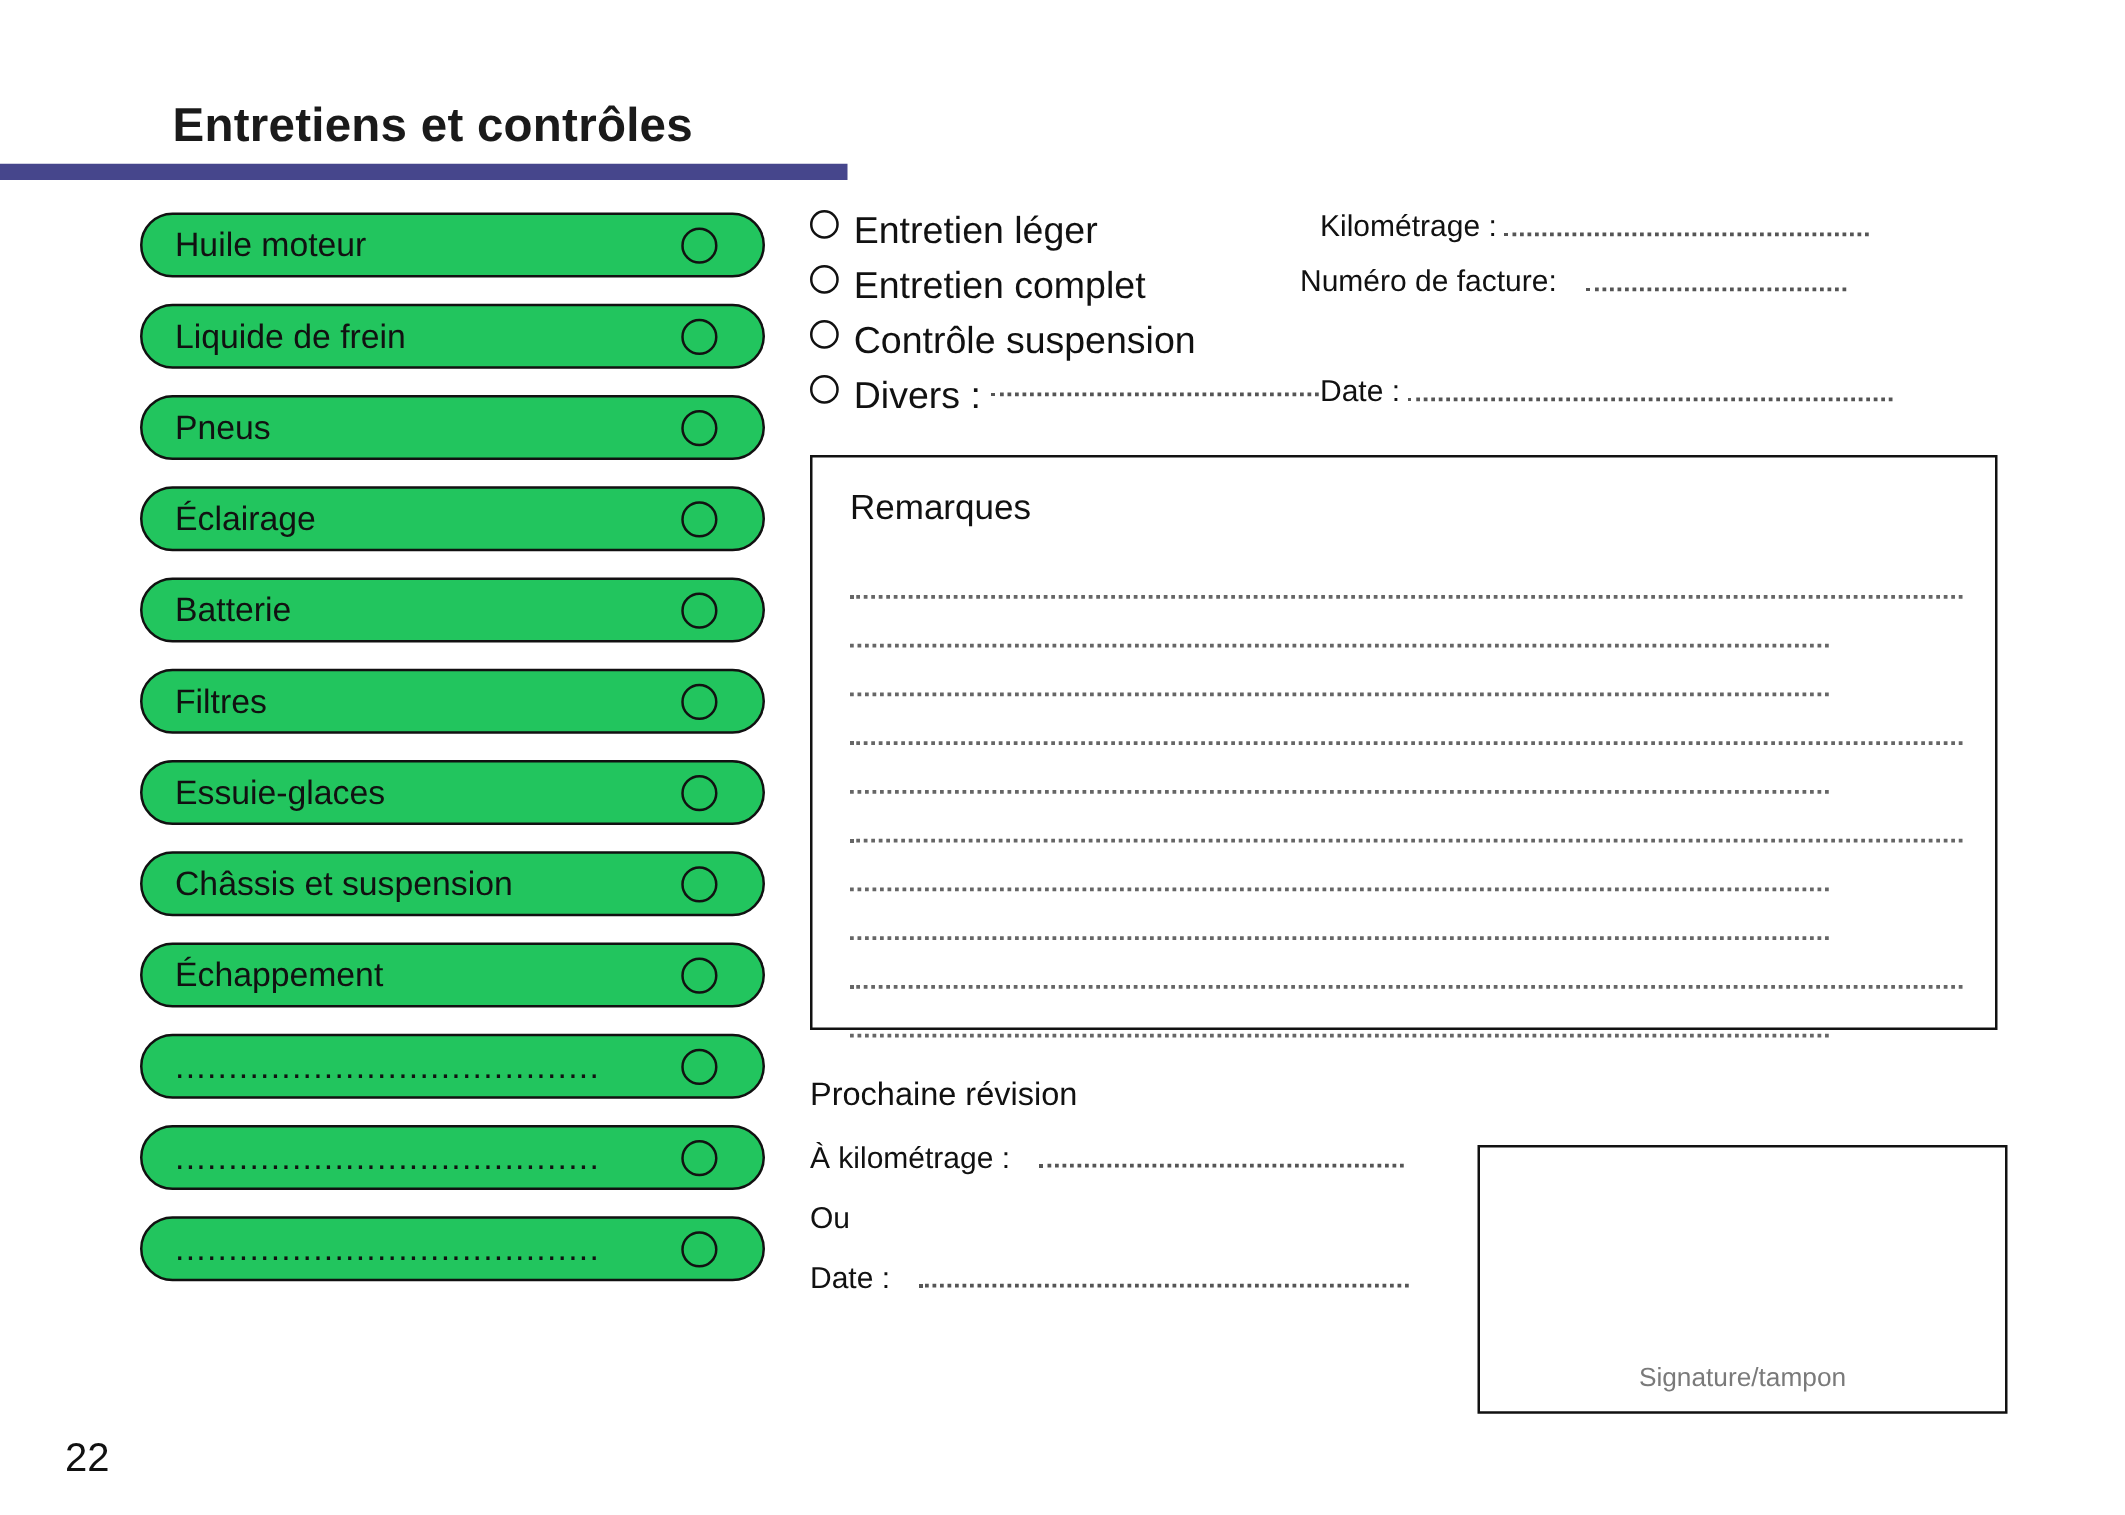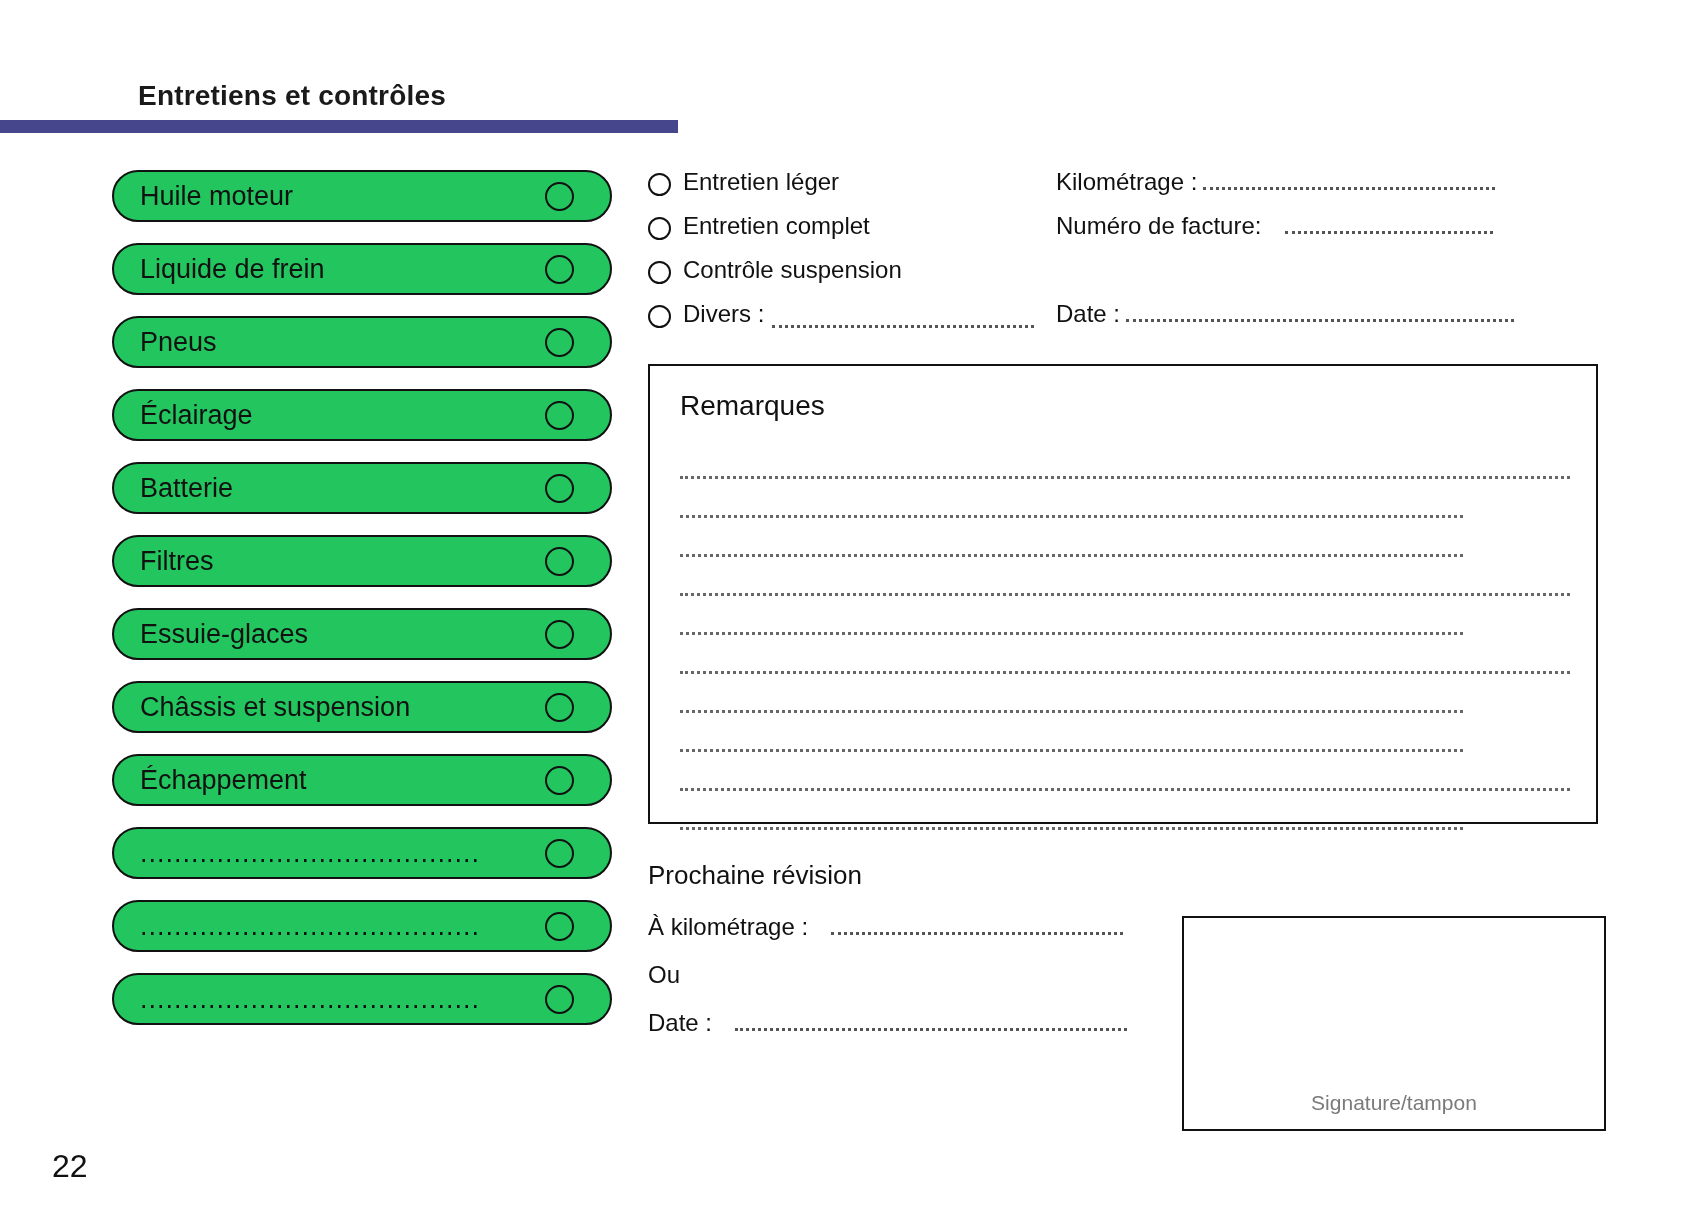--- a/index.html
+++ b/index.html
@@ -17,21 +17,21 @@
   }
 
   
   .header {
     position: absolute;
     left: 0;
     top: 80px;
     width: 678px;
   }
   .header-title {
-    font-size: 28px;
+    font-size: 38px;
     font-weight: bold;
     color: #1a1a1a;
     margin-left: 138px;
     margin-bottom: 8px;
     letter-spacing: 0.2px;
   }
   .header-rule {
     height: 13px;
     background: #46468c;
     width: 678px;
@@ -84,22 +84,22 @@
     width: 1000px;
   }
 
   .type-block {
     position: relative;
     height: 160px;
   }
   .type-item {
     position: absolute;
     display: flex;
-    align-items: flex-end;
-    font-size: 24px;
+    align-items: flex-start;
+    font-size: 30px;
     color: #111;
     white-space: nowrap;
   }
   .type-item .radio {
     width: 23px;
     height: 23px;
     border: 2.5px solid #111;
     border-radius: 50%;
     box-sizing: border-box;
     margin-right: 12px;
@@ -286,21 +286,21 @@
     <div class="type-item" style="left:0; top:132px;">
       <span class="radio"></span>
       <span>Divers :</span>
       <span class="dotline" style="width:262px;"></span>
     </div>
 
     <div class="field-item" style="left:408px; top:0;">
       <span>Kilométrage :</span>
       <span class="dotline" style="width:292px;"></span>
     </div>
-    <div class="field-item" style="left:408px; top:44px;gap:18px;">
+    <div class="field-item" style="left:392px; top:44px;gap:18px;">
       <span>Numéro de facture:</span>
       <span class="dotline" style="width:208px;"></span>
     </div>
     <div class="field-item" style="left:408px; top:132px;">
       <span>Date :</span>
       <span class="dotline" style="width:388px;"></span>
     </div>
   </div>
 </div>
 

